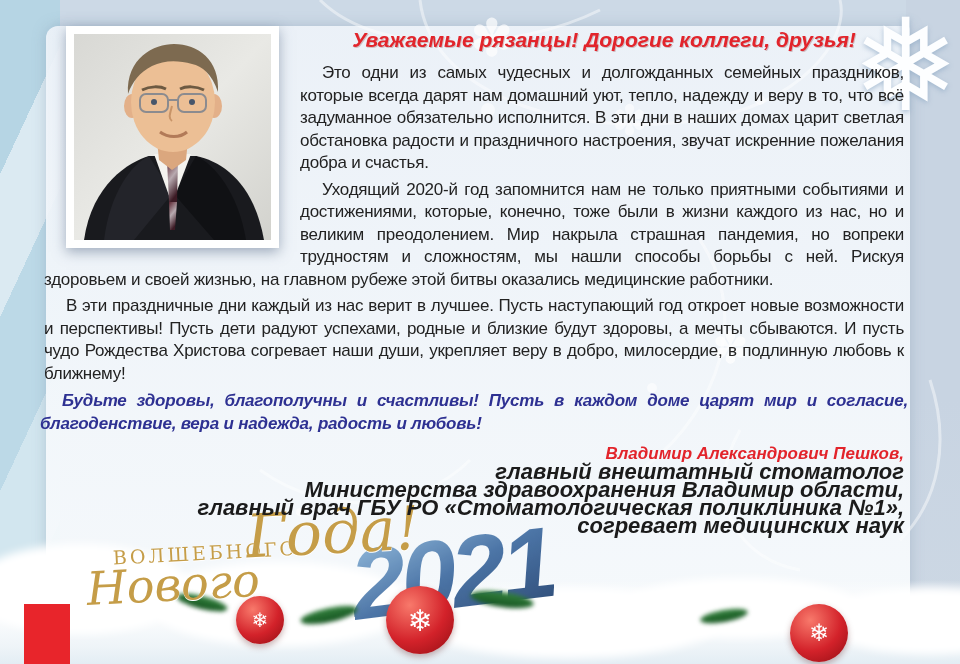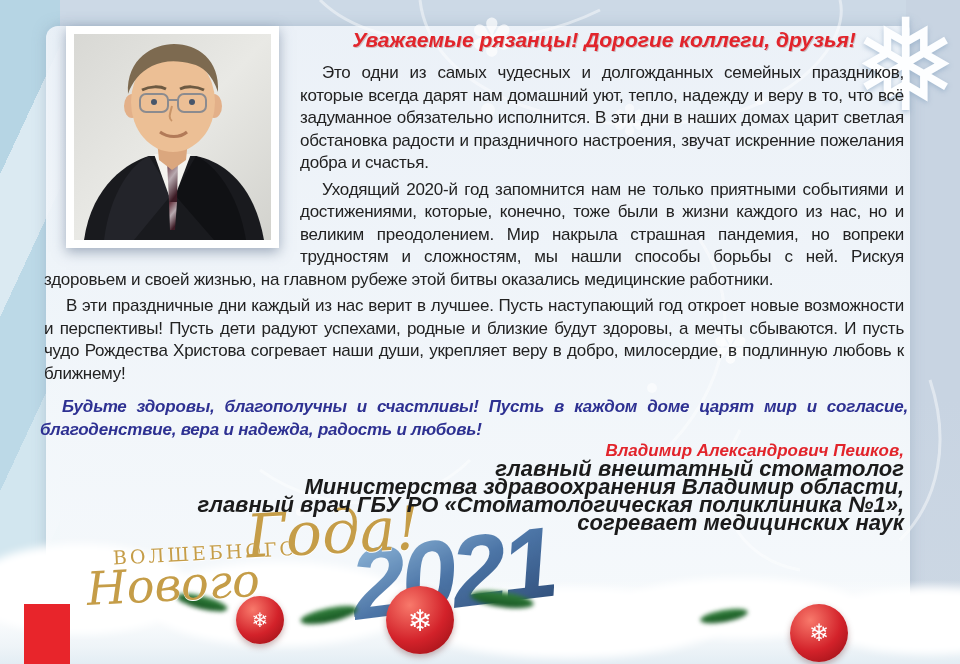--- a/index.html
+++ b/index.html
@@ -28,23 +28,23 @@
   .content{position:absolute;left:40px;top:16px;width:868px;color:#1e1e1e;}
   .photo-float{float:left;width:260px;height:248px;}
   .photo-frame{margin:10px 0 0 26px;width:197px;height:206px;background:#fff;padding:8px;
     box-shadow:0 4px 12px rgba(80,100,130,.5);}
   .photo-frame svg{display:block;width:100%;height:100%;}
 
   .heading{margin:8px 0 7px 0;text-align:center;font-weight:bold;font-style:italic;
     font-size:21px;line-height:31px;color:#e2242b;text-shadow:1px 1px 0 rgba(120,30,30,.25);}
   .body-par{margin:4px;font-size:17px;line-height:22.5px;font-weight:normal;
     letter-spacing:-0.25px;text-align:justify;text-indent:22px;color:#222;}
-  .closing-par{margin:10px 0 0 0;font-size:17px;line-height:23px;font-weight:bold;font-style:italic;
+  .closing-par{margin:4px 0 0 0;font-size:17px;line-height:23px;font-weight:bold;font-style:italic;
     letter-spacing:-0.2px;text-align:justify;text-indent:22px;color:#2e3192;}
-  .signature{margin-top:0;text-align:right;padding-right:4px;font-style:italic;font-weight:bold;}
+  .signature{margin-top:9px;text-align:right;padding-right:4px;font-style:italic;font-weight:bold;}
   .sig-name{font-size:17px;line-height:19px;color:#e2242b;}
   .sig-line{font-size:22px;line-height:18px;color:#1b1b1b;}
 
   
   .gold{position:absolute;left:84px;top:514px;width:310px;height:120px;color:#c59d48;
     font-family:"DejaVu Serif",serif;pointer-events:none;transform:rotate(-3deg);}
   .gold-caps{position:absolute;left:30px;top:26px;font-size:19px;letter-spacing:3px;
     text-shadow:0 1px 0 #fff,0 0 2px rgba(255,255,255,.8);}
   .gold-goda{position:absolute;left:164px;top:-12px;font-size:60px;font-style:italic;
     text-shadow:0 1px 0 #fff;}

